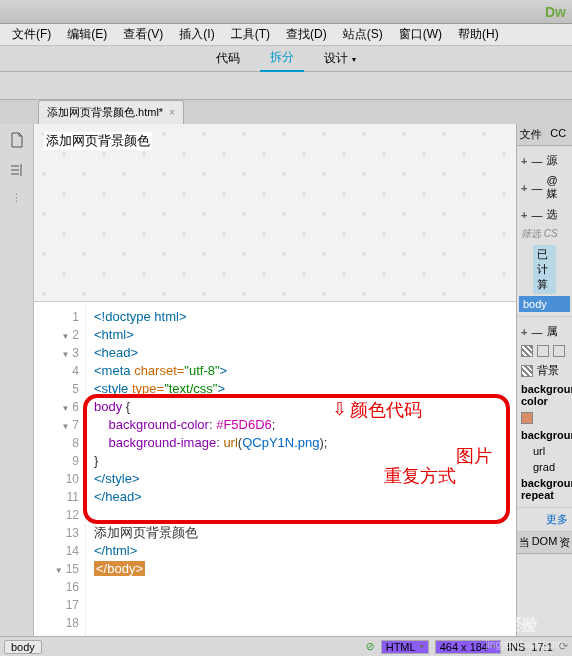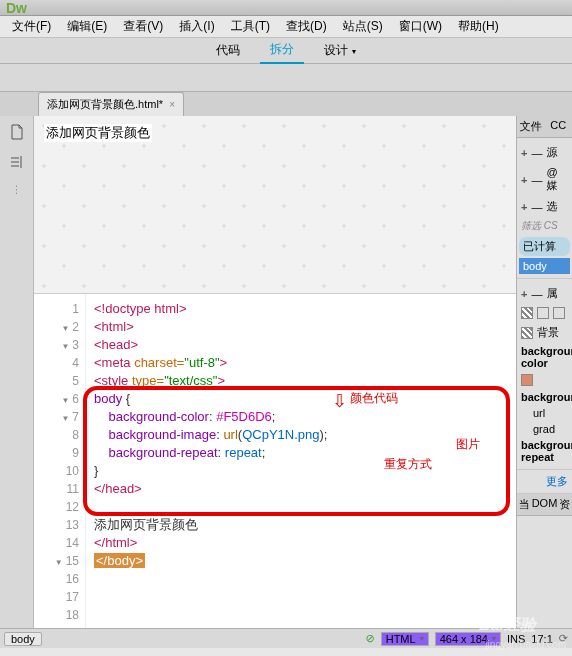--- a/index.html
+++ b/index.html
@@ -1,18 +1,18 @@
 <!DOCTYPE html>
 <html><head>
 <meta charset="utf-8">
 <style>
 * { margin: 0; padding: 0; box-sizing: border-box; font-family: "Microsoft YaHei", Arial, sans-serif; }
 body { background: #e8e8e8; width: 572px; height: 656px; overflow: hidden; position: relative; }
 
-.titlebar { height: 16px; background: linear-gradient(#d4d4d4, #bfbfbf); display: flex; align-items: center; padding: 0 6px; border-bottom: 1px solid #999; }
+.titlebar { height: 24px; background: linear-gradient(#d4d4d4, #bfbfbf); display: flex; align-items: center; padding: 0 6px; border-bottom: 1px solid #999; justify-content: flex-end; }
 .logo { color: #6fa843; font-weight: bold; font-size: 14px; font-family: Arial; }
 
 .menubar { height: 22px; background: #e8e8e8; display: flex; align-items: center; padding: 0 4px; border-bottom: 1px solid #c0c0c0; font-size: 12px; }
 .menubar span { padding: 2px 8px; cursor: default; }
 
 .viewbar { height: 26px; background: #d9d9d9; display: flex; align-items: center; justify-content: center; gap: 10px; font-size: 12px; border-bottom: 1px solid #b0b0b0; }
 .viewbar span { padding: 4px 10px; }
 .viewbar .vb-split { color: #0099cc; border-bottom: 2px solid #0099cc; }
 .vb-design::after { content: "▾"; margin-left: 4px; font-size: 8px; }
 
@@ -31,41 +31,41 @@
 .preview { height: 178px; background: #fff; border-bottom: 1px solid #ccc; position: relative; }
 .preview-pattern { position: absolute; inset: 0; background: #f2f2f2; background-image: radial-gradient(circle at 10px 10px, #e0e0e0 2px, transparent 2px), radial-gradient(circle at 30px 30px, #e0e0e0 2px, transparent 2px); background-size: 40px 40px; }
 .preview-title { position: absolute; top: 8px; left: 10px; font-size: 13px; z-index: 2; background: #fff; padding: 0 2px; }
 
 .code { flex: 1; display: flex; font-family: Consolas, Monaco, monospace; font-size: 13px; position: relative; overflow: hidden; }
 .gutter { width: 52px; background: #fff; text-align: right; padding: 6px 6px 0 0; color: #999; font-size: 12px; border-right: 1px solid #eee; }
 .gutter div { height: 18px; line-height: 18px; }
 .gutter .collapse::before { content: "▼"; color: #888; font-size: 8px; margin-right: 3px; }
 .lines { flex: 1; padding: 6px 0 0 8px; position: relative; }
 .lines > div.line { height: 18px; line-height: 18px; white-space: pre; }
-.t-tag { color: #be185d; }
+.t-tag { color: #0369a1; }
 .t-attr { color: #cc6600; }
 .t-str { color: #008800; }
 .t-prop { color: #8800aa; }
 .t-val { color: #0066cc; }
 .t-hex { color: #cc00aa; }
 .t-func { color: #aa6600; }
 .t-text { color: #333; }
 .t-bodytag { background: #d98c3a; color: #fff; padding: 0 2px; }
 
 .red-box { position: absolute; border: 4px solid #e60000; border-radius: 14px; top: 92px; left: -3px; right: 6px; height: 130px; pointer-events: none; }
-.anno { position: absolute; color: #e60000; font-size: 12px; font-family: "Microsoft YaHei"; pointer-events: none; }
+.anno { position: absolute; color: #e60000; font-size: 18px; font-family: "Microsoft YaHei"; pointer-events: none; }
 .anno-arrow { position: absolute; color: #e60000; font-size: 18px; pointer-events: none; }
 
 .right-panels { width: 56px; background: #e0e0e0; border-left: 1px solid #b0b0b0; font-size: 11px; overflow: hidden; }
 .rp-tabs { display: flex; height: 22px; border-bottom: 1px solid #b0b0b0; }
 .rp-tabs span { flex: 1; text-align: center; padding: 3px 0; background: #d0d0d0; }
 .rp-section { padding: 4px 2px; border-bottom: 1px solid #c8c8c8; }
 .rp-row { display: flex; align-items: center; padding: 3px 2px; gap: 4px; }
 .rp-add { font-weight: bold; color: #555; }
-.rp-computed { background: #b8d8e8; padding: 2px 4px; margin: 2px 0; border-radius: 7px; }
+.rp-computed { background: #b8d8e8; padding: 2px 4px; margin: 2px 14px; }
 .rp-body { background: #4a90d9; color: #fff; padding: 2px 4px; }
 .rp-swatch { display: inline-block; width: 12px; height: 12px; border: 1px solid #888; }
 .rp-sw-hatch { background: repeating-linear-gradient(45deg, #888, #888 2px, #fff 2px, #fff 4px); }
 .rp-sw-fill { background: #d98c6a; }
 
 .statusbar { height: 20px; background: #d9d9d9; border-top: 1px solid #b0b0b0; display: flex; align-items: center; font-size: 11px; padding: 0 4px; gap: 6px; }
 .sb-tag { background: #e8e8e8; border: 1px solid #aaa; padding: 0 6px; border-radius: 2px; }
 .sb-sel { background: #8b5cf6; border: 1px solid #aaa; padding: 0 4px; display: flex; align-items: center; gap: 4px; }
 .sb-sel::after { content: "▾"; font-size: 8px; color: #666; }
 .sb-check { color: #3a9c3a; }
@@ -152,22 +152,22 @@
         <span class="anno" style="top:142px;left:370px">图片</span>
         <span class="anno" style="top:162px;left:298px">重复方式</span>
       <div class="line"><span class="t-tag">&lt;!doctype html&gt;</span></div>
           <div class="line"><span class="t-tag">&lt;html&gt;</span></div>
           <div class="line"><span class="t-tag">&lt;head&gt;</span></div>
           <div class="line"><span class="t-tag">&lt;meta</span> <span class="t-attr">charset=</span><span class="t-str">"utf-8"</span><span class="t-tag">&gt;</span></div>
           <div class="line"><span class="t-tag">&lt;style</span> <span class="t-attr">type=</span><span class="t-str">"text/css"</span><span class="t-tag">&gt;</span></div>
           <div class="line"><span class="t-prop">body</span> <span class="t-text">{</span></div>
           <div class="line">    <span class="t-prop">background-color</span><span class="t-text">:</span> <span class="t-hex">#F5D6D6</span><span class="t-text">;</span></div>
           <div class="line">    <span class="t-prop">background-image</span><span class="t-text">:</span> <span class="t-func">url</span><span class="t-text">(</span><span class="t-val">QCpY1N.png</span><span class="t-text">);</span></div>
-          <div class="line">    <span class="t-prop">background-repeat</span><span class="t-text">:</span> <span class="t-val">repeat</span><span class="t-text">;</span></div>
           <div class="line"><span class="t-text">}</span></div>
+          <div class="line"><span class="t-tag">&lt;/style&gt;</span></div>
           <div class="line"><span class="t-tag">&lt;/head&gt;</span></div>
           <div class="line"></div>
           <div class="line"><span class="t-text">添加网页背景颜色</span></div>
           <div class="line"><span class="t-tag">&lt;/html&gt;</span></div>
           <div class="line"><span class="t-bodytag">&lt;/body&gt;</span></div>
         </div>
     </div>
   </div>
 
   <div class="right-panels">

